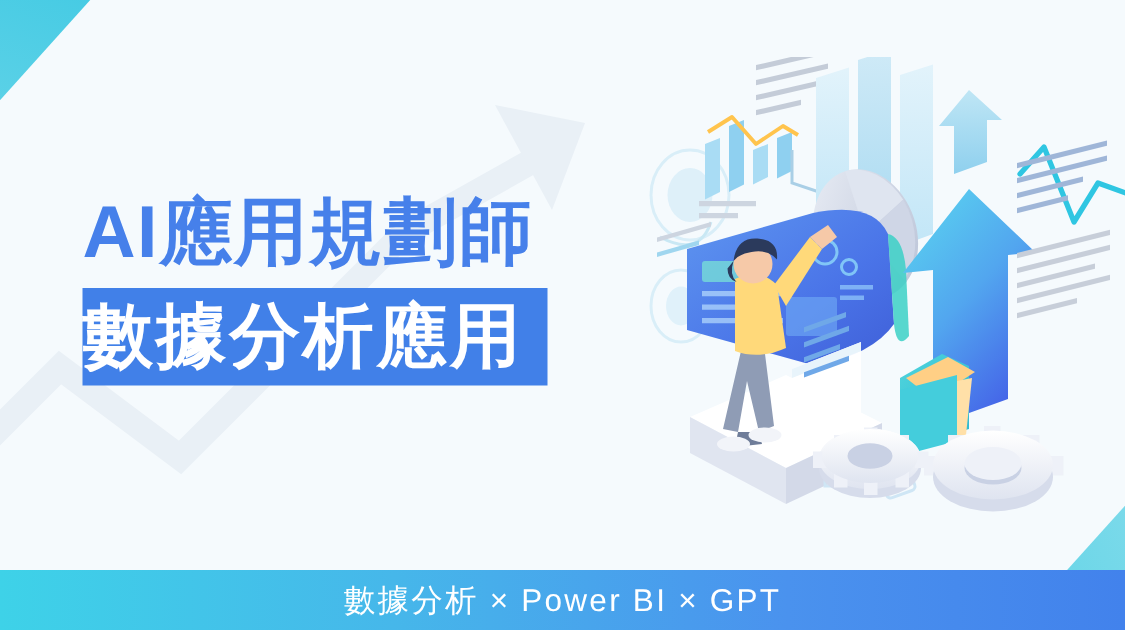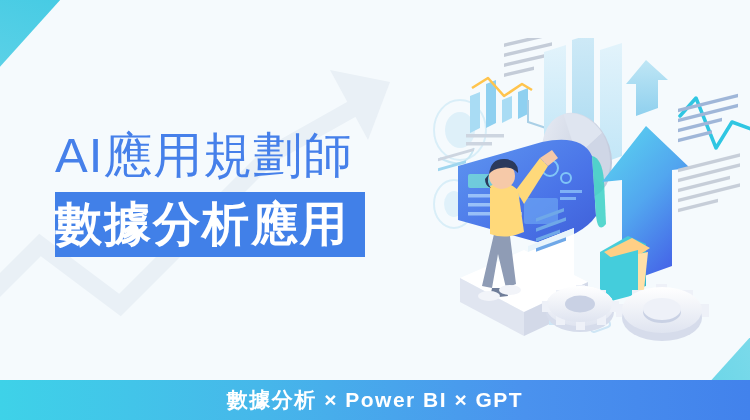--- a/index.html
+++ b/index.html
@@ -63,21 +63,21 @@
 
   
   .headline-block {
     position: absolute;
     left: 55px;
     top: 128px;
     z-index: 5;
   }
   .title-main {
     font-size: 49px;
-    font-weight: normal;
+    font-weight: bold;
     color: #4680ea;
     letter-spacing: 1px;
     line-height: 1.12;
     white-space: nowrap;
     margin: 0 0 9px 0;
   }
   .title-sub-box {
     display: inline-block;
     background: #4180e8;
     padding: 7px 16px 9px 0;
@@ -112,21 +112,21 @@
     height: 40px;
     background: linear-gradient(90deg, #3ed2e8 0%, #46b7ea 35%, #4a92ee 70%, #4282ec 100%);
     display: flex;
     align-items: center;
     justify-content: center;
     z-index: 10;
   }
   .footer-text {
     color: #ffffff;
     font-size: 21px;
-    font-weight: bold;
+    font-weight: normal;
     letter-spacing: 1.5px;
     white-space: nowrap;
   }
 </style>
 </head>
 <body>
 
 <div id="banner">
 
   <div class="bg-layer">

